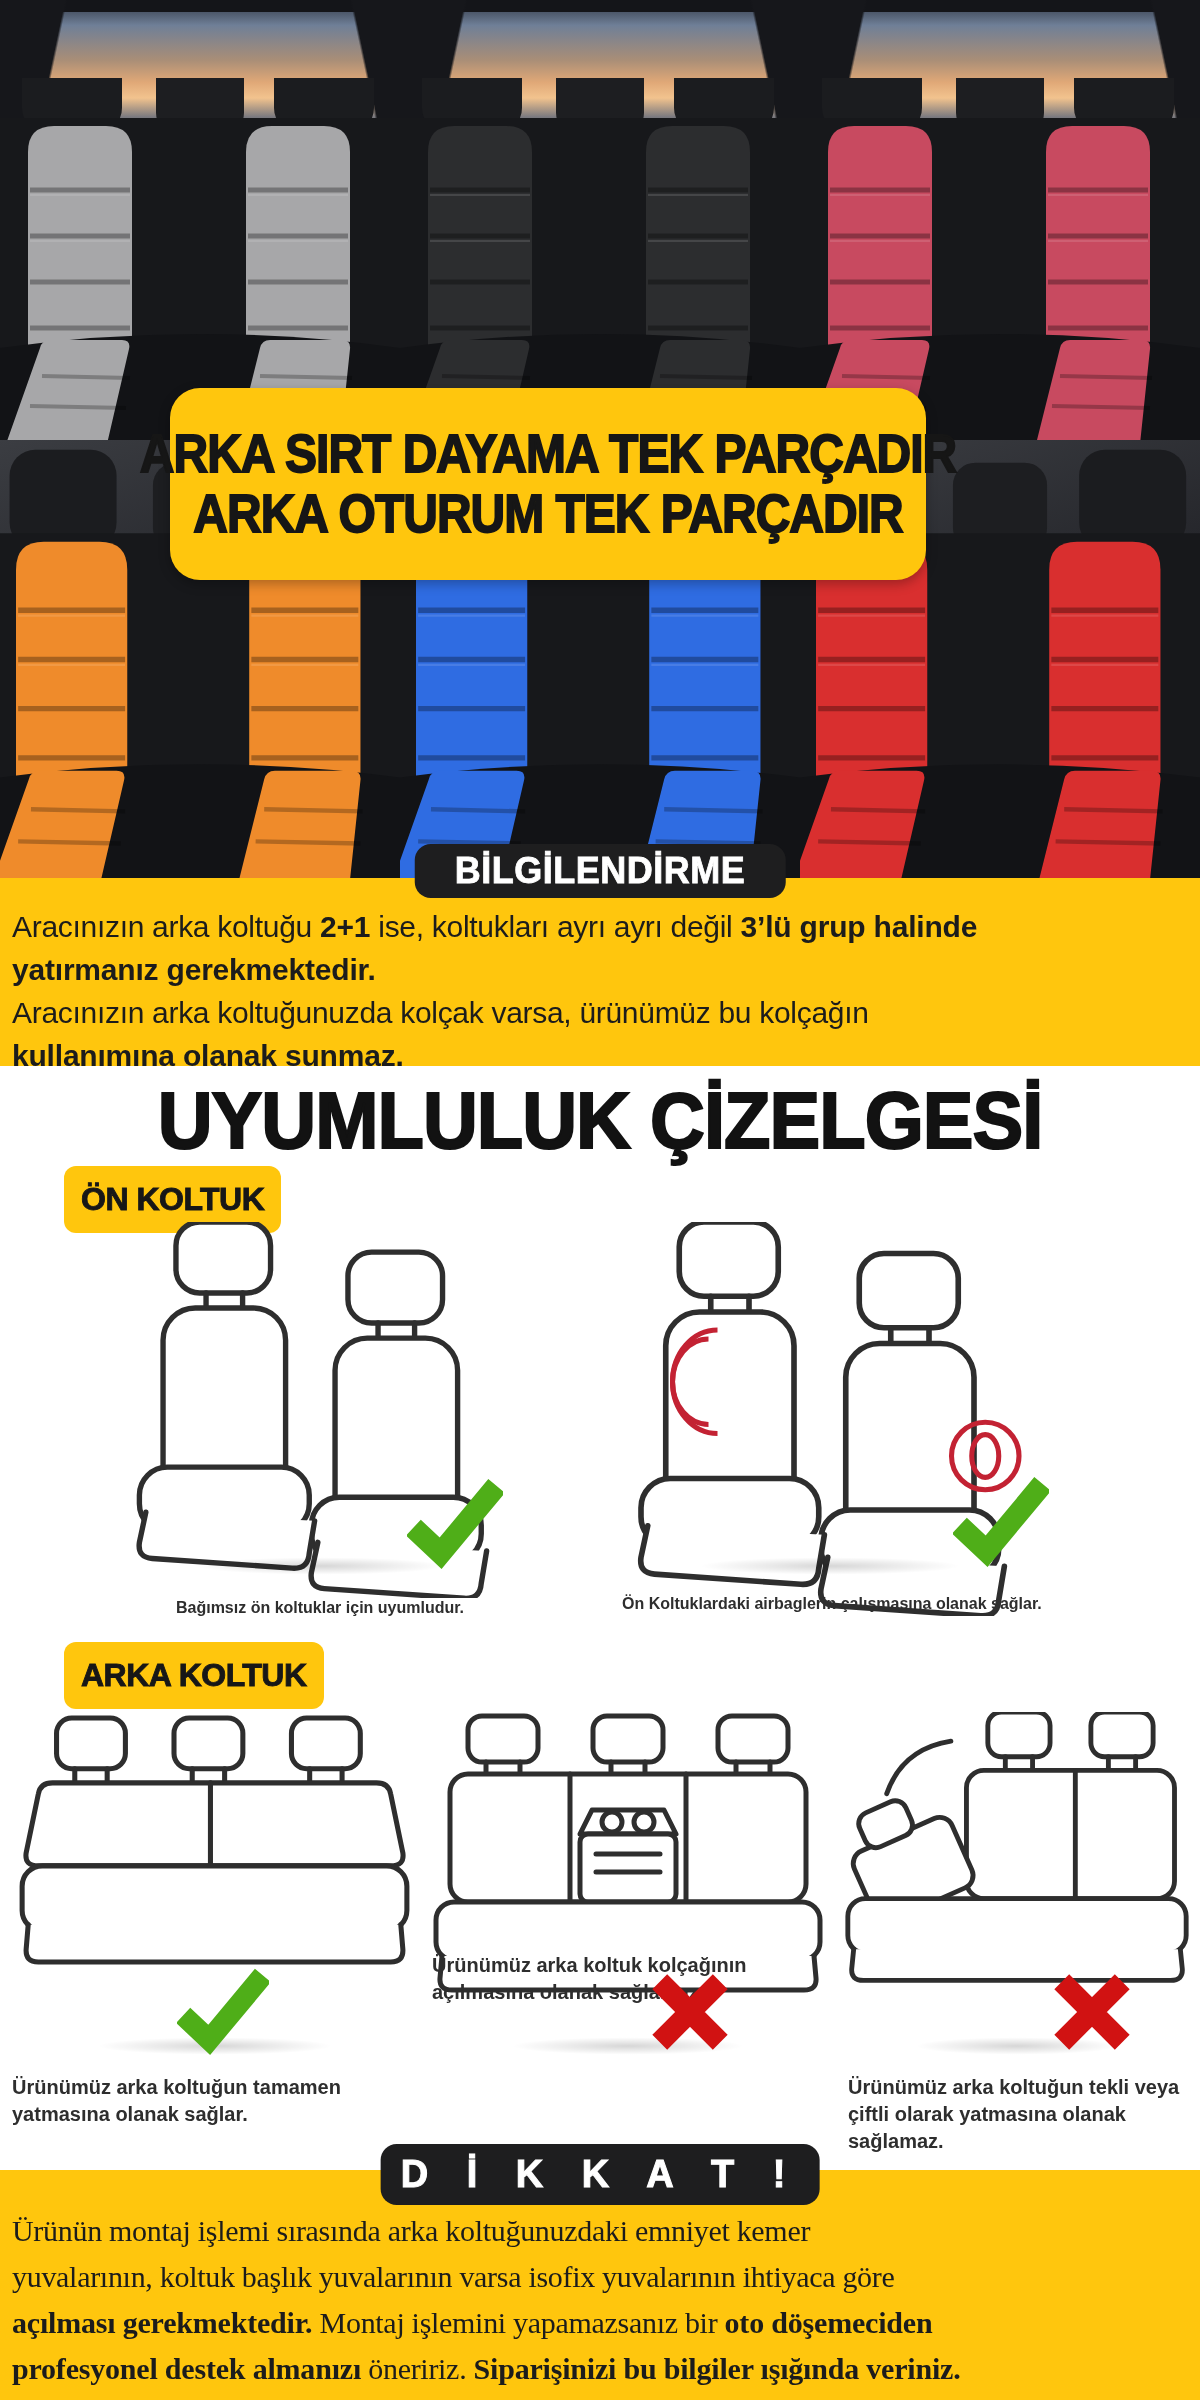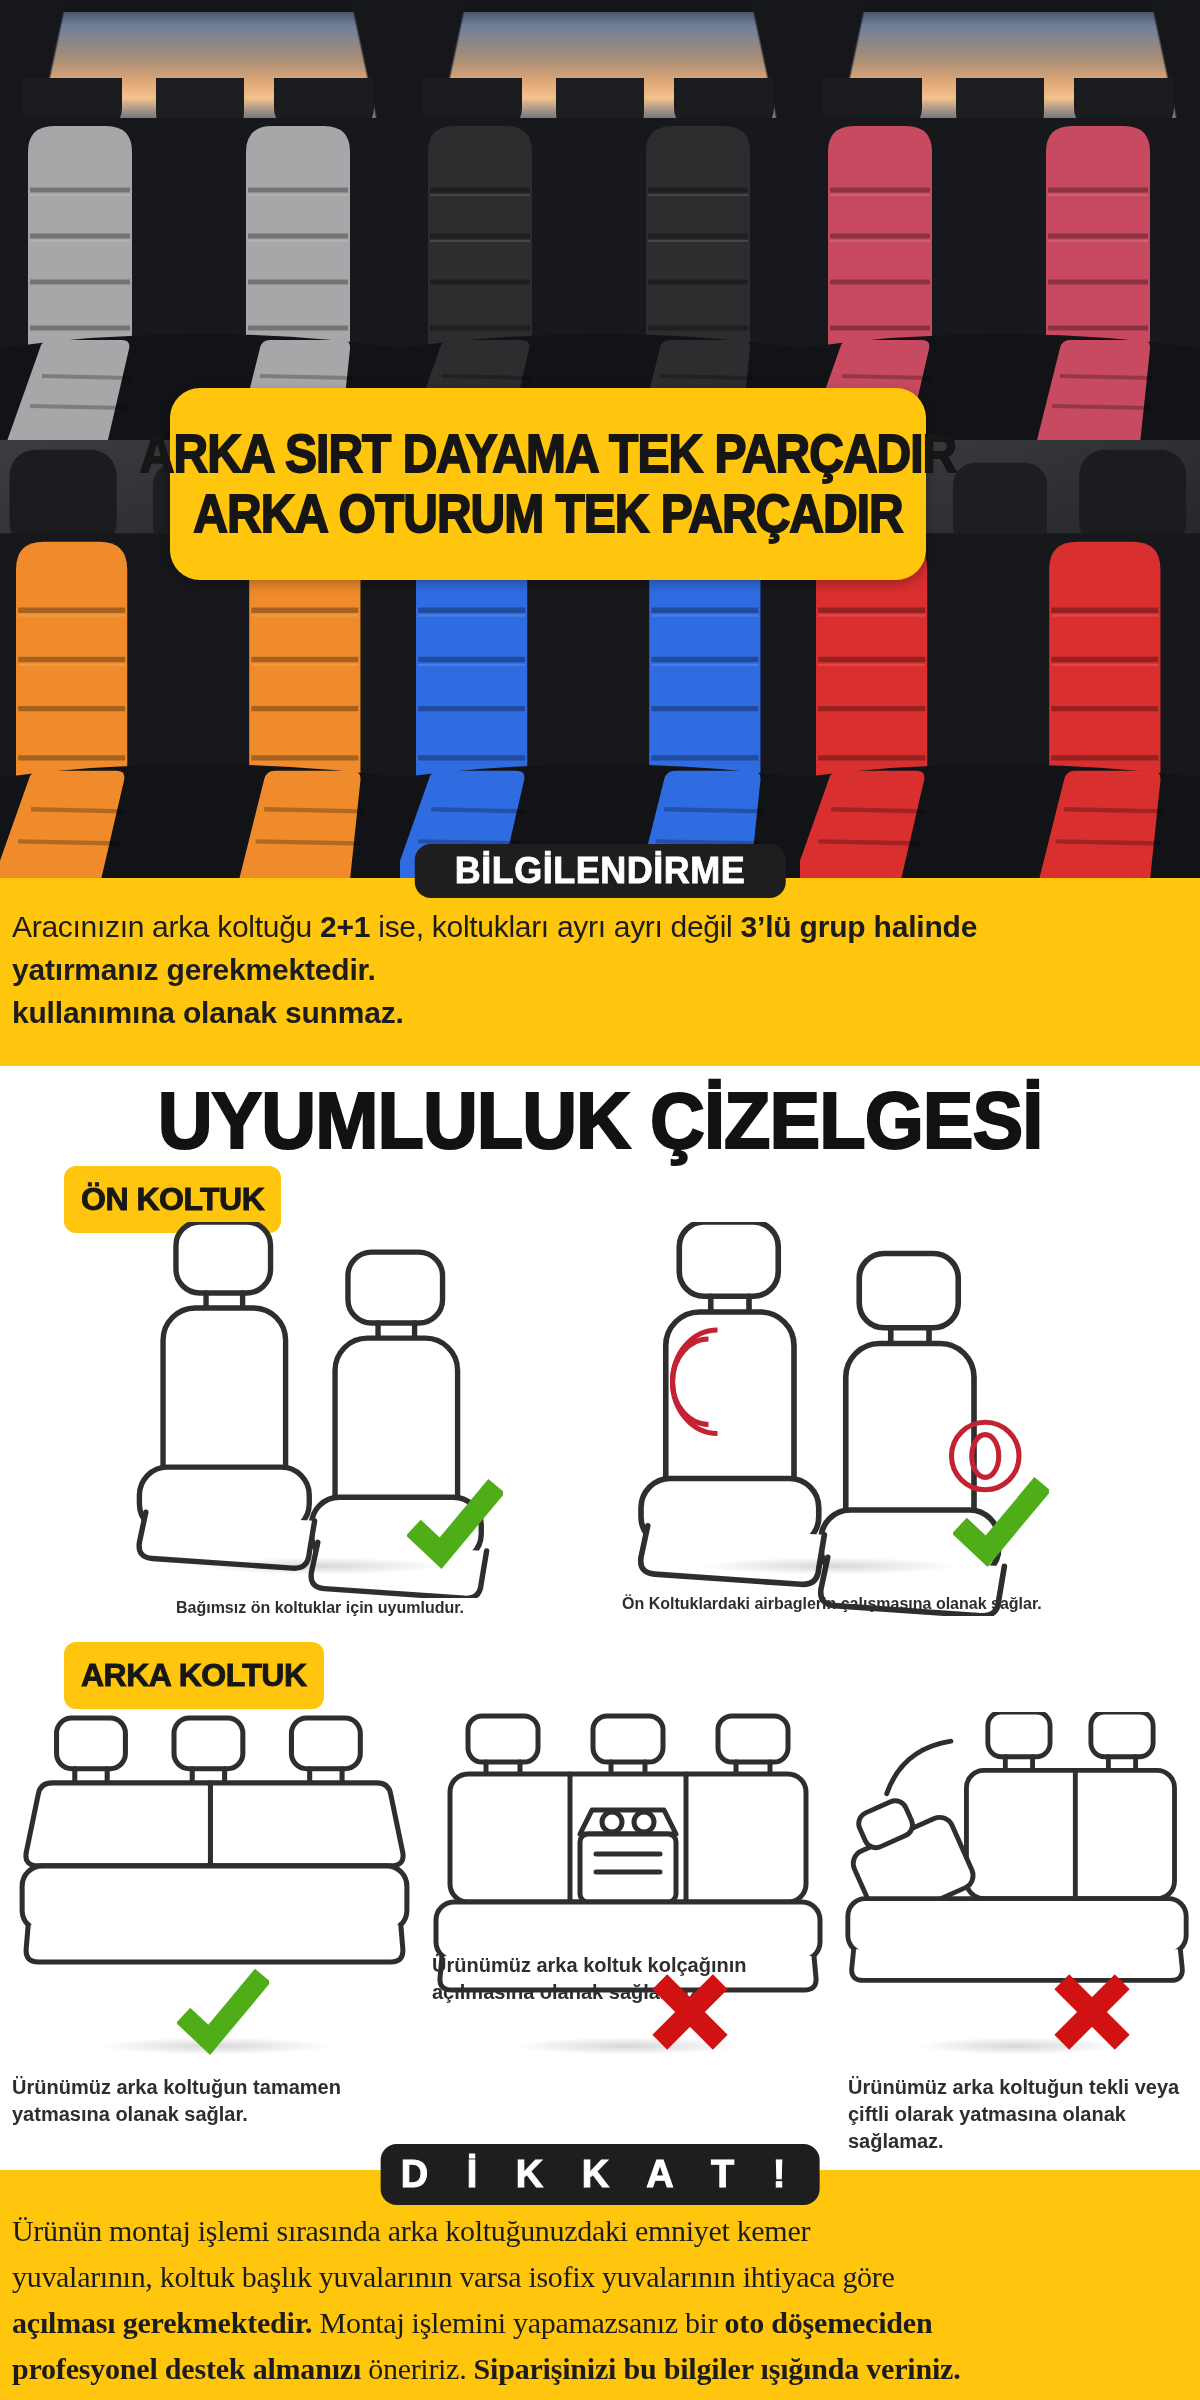--- a/index.html
+++ b/index.html
@@ -177,20 +177,21 @@
   <div class="bline">ARKA SIRT DAYAMA TEK PARÇADIR</div>
   <div class="bline">ARKA OTURUM TEK PARÇADIR</div>
 </div>
 
 <div class="dark-badge" id="info-badge">BİLGİLENDİRME</div>
 
 <div class="ysec" id="info-sec"></div>
 <div class="ytext" id="info-text">
   <div class="yline"><span>Aracınızın arka koltuğu </span><b>2+1</b><span> ise, koltukları ayrı ayrı değil </span><b>3’lü grup halinde</b></div>
   <div class="yline"><b>yatırmanız gerekmektedir.</b></div>
+  <div class="yline">Aracınızın arka koltuğunuzda kolçak varsa, ürünümüz bu kolçağın</div>
   <div class="yline"><b>kullanımına olanak sunmaz.</b></div>
 </div>
 
 <div id="title">UYUMLULUK ÇİZELGESİ</div>
 
 <div class="yellow-badge" id="front-label">ÖN KOLTUK</div>
 
 <div class="fig" id="fig-f1">
   <svg class="art" viewBox="0 0 400 350">
     <use href="#fseat" x="170" y="28"></use>

